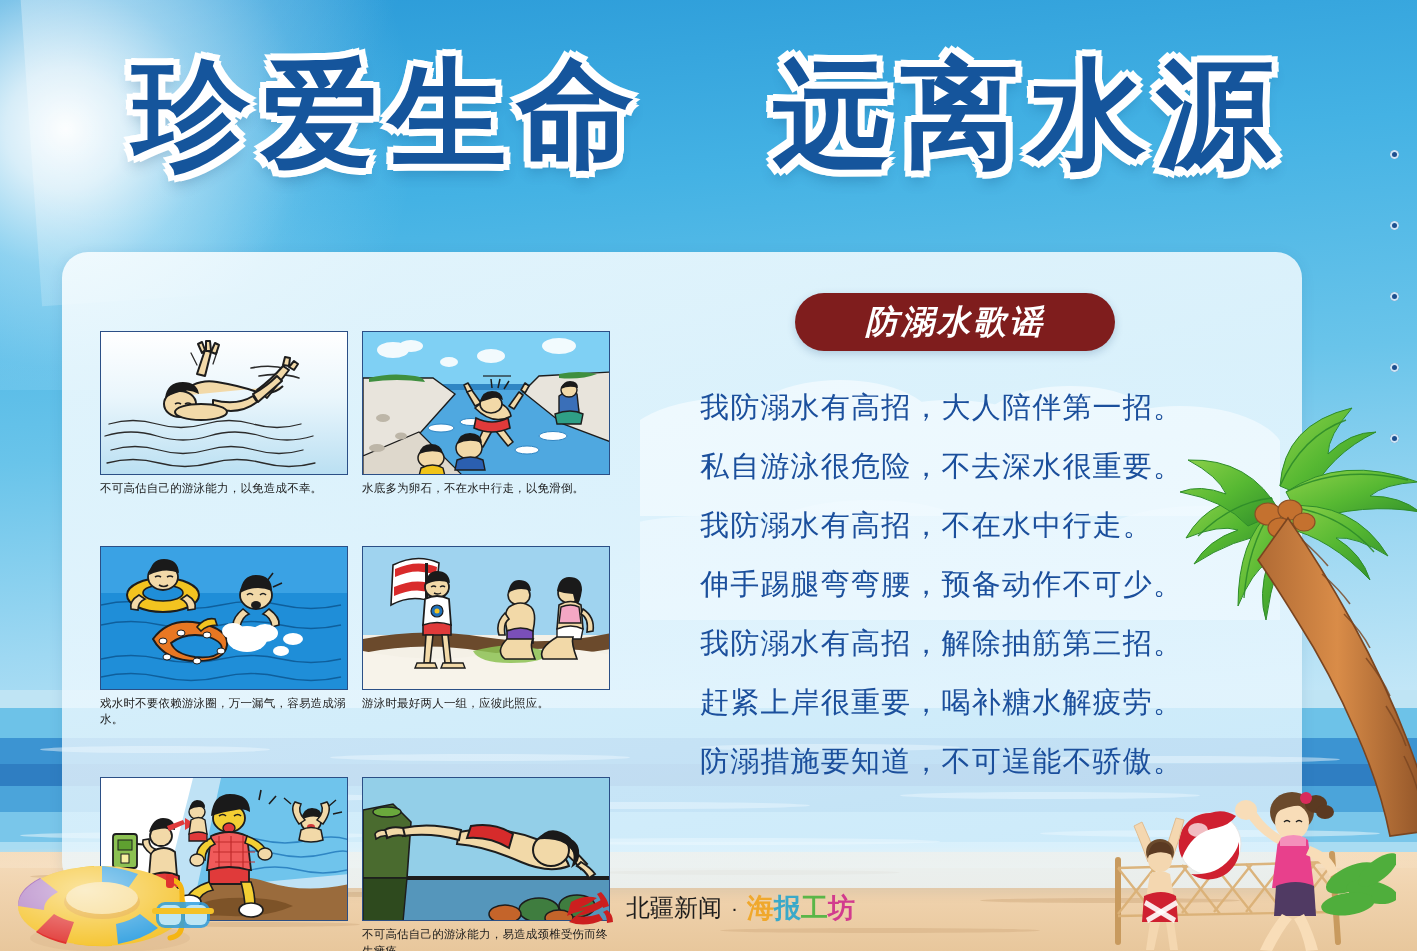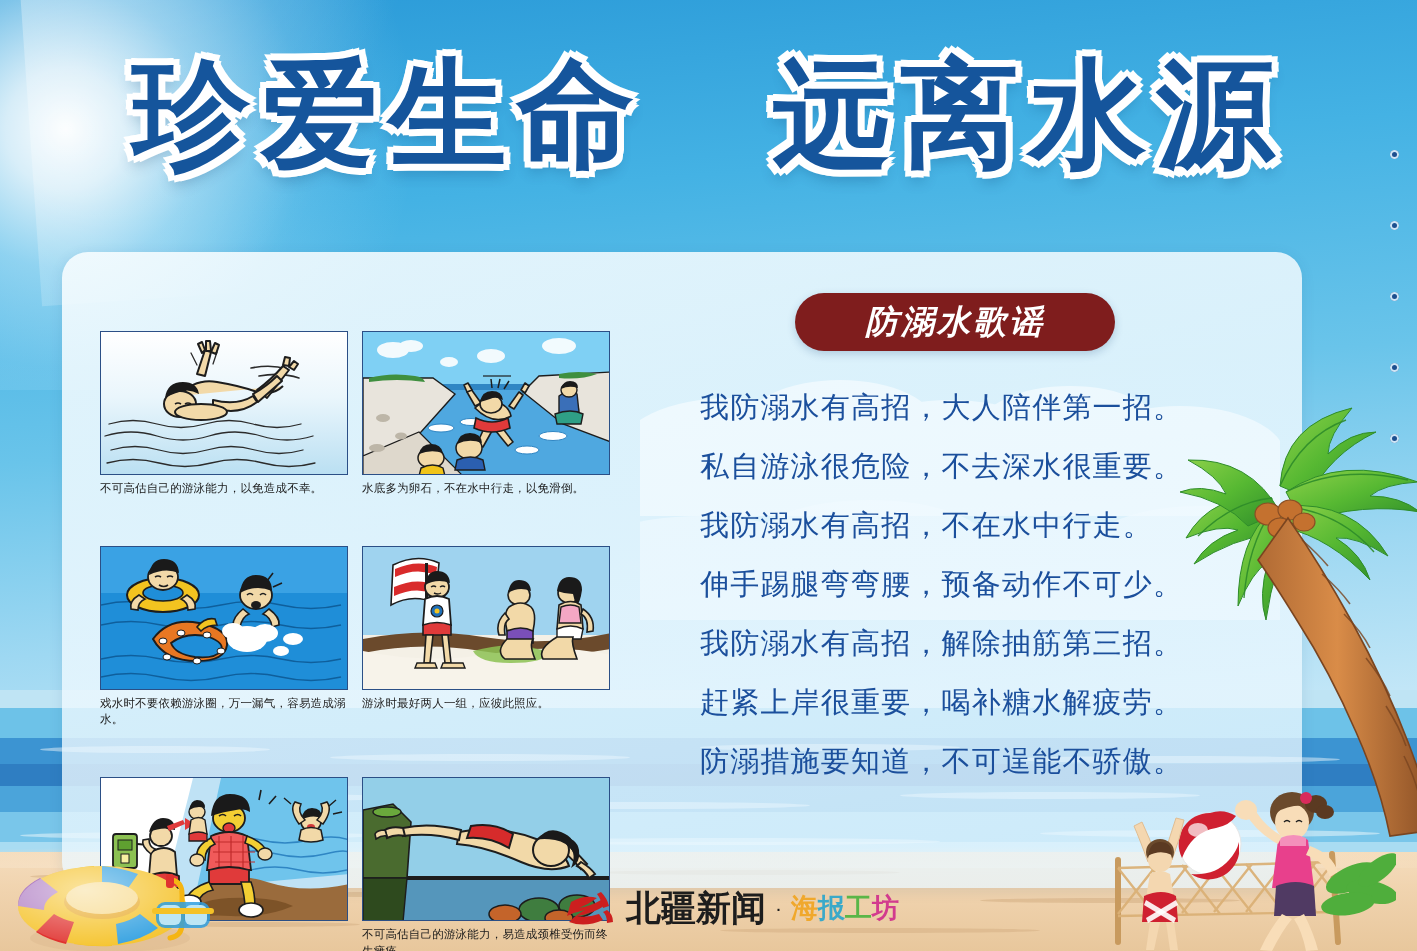--- a/index.html
+++ b/index.html
@@ -214,22 +214,22 @@
   .logo {
     position: absolute;
     left: 567px; top: 884px;
     width: 290px; height: 48px;
     display: flex;
     align-items: center;
     gap: 9px;
   }
   .logo-mark { width: 50px; height: 40px; flex: none; }
   .logo-t1 {
-    font-size: 35px;
-    font-weight: bold;
+    font-size: 24px;
+    font-weight: normal;
     color: #1d1d1d;
     letter-spacing: 0px;
     font-family: "DejaVu Serif", "Liberation Serif", serif;
     white-space: nowrap;
   }
   .logo-dot { font-size: 21px; color: #1d1d1d; }
   .logo-t2 {
     font-size: 27px;
     font-weight: bold;
     letter-spacing: 0px;

